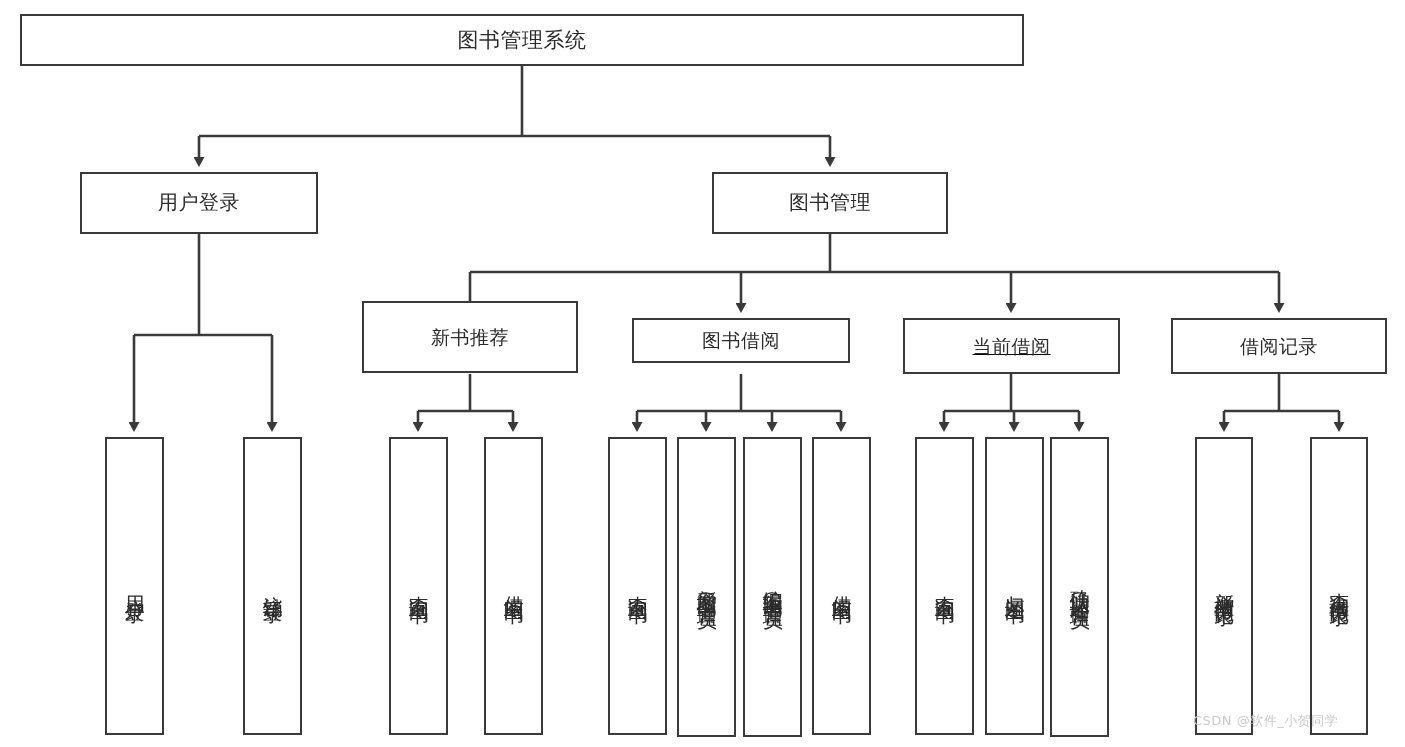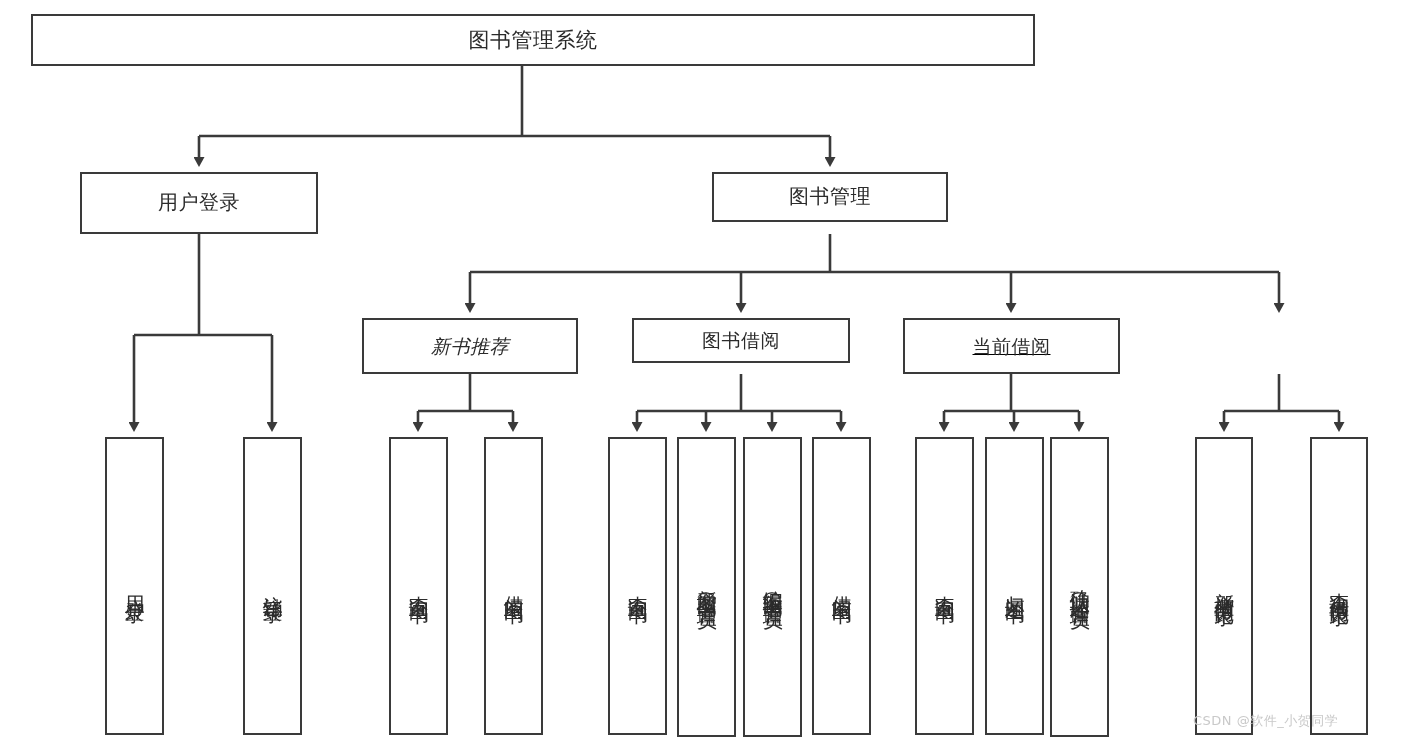--- a/index.html
+++ b/index.html
@@ -108,39 +108,42 @@
       <path d="M1014,411 L1014,423" marker-end="url(#arrow)"></path>
       <path d="M1079,411 L1079,423" marker-end="url(#arrow)"></path>
 
       <path d="M1279,374 L1279,411"></path>
       <path d="M1224,411 L1339,411"></path>
       <path d="M1224,411 L1224,423" marker-end="url(#arrow)"></path>
       <path d="M1339,411 L1339,423" marker-end="url(#arrow)"></path>
     </g>
   </svg>
 
-  <div class="node root" id="n-root" style="left: 20px; top: 14px; width: 1004px; height: 52px; margin-left: 11px;">
+  <div class="node root" id="n-root" style="left: 20px; top: 14px; width: 1004px; height: 52px;">
     <span class="label">图书管理系统</span>
   </div>
 
   <div class="node level1" id="n-l1-0" style="left: 80px; top: 172px; width: 238px; height: 62px;">
     <span class="label">用户登录</span>
   </div>
-  <div class="node level1" id="n-l1-1" style="left: 712px; top: 172px; width: 236px; height: 50px;">
+  <div class="node level1" id="n-l1-1" style="left: 712px; top: 172px; width: 236px; height: 62px;">
     <span class="label">图书管理</span>
   </div>
 
-  <div class="node level2" id="n-l2-0" style="left: 362px; top: 318px; width: 216px; height: 56px; font-style: italic;">
+  <div class="node level2" id="n-l2-0" style="left: 362px; top: 301px; width: 216px; height: 72px;">
     <span class="label">新书推荐</span>
   </div>
   <div class="node level2" id="n-l2-1" style="left: 632px; top: 318px; width: 218px; height: 45px;">
     <span class="label">图书借阅</span>
   </div>
   <div class="node level2" id="n-l2-2" style="left: 903px; top: 318px; width: 217px; height: 56px; text-decoration: underline;">
     <span class="label">当前借阅</span>
+  </div>
+  <div class="node level2" id="n-l2-3" style="left: 1171px; top: 318px; width: 216px; height: 56px;">
+    <span class="label">借阅记录</span>
   </div>
 
   <div class="node vertical" id="n-leaf-0" style="left: 105px; top: 437px; width: 59px; height: 298px;">
     <span class="label">用户登录</span>
   </div>
   <div class="node vertical" id="n-leaf-1" style="left: 243px; top: 437px; width: 59px; height: 298px;">
     <span class="label">注销登录</span>
   </div>
   <div class="node vertical" id="n-leaf-2" style="left: 389px; top: 437px; width: 59px; height: 298px;">
     <span class="label">查询图书</span>

